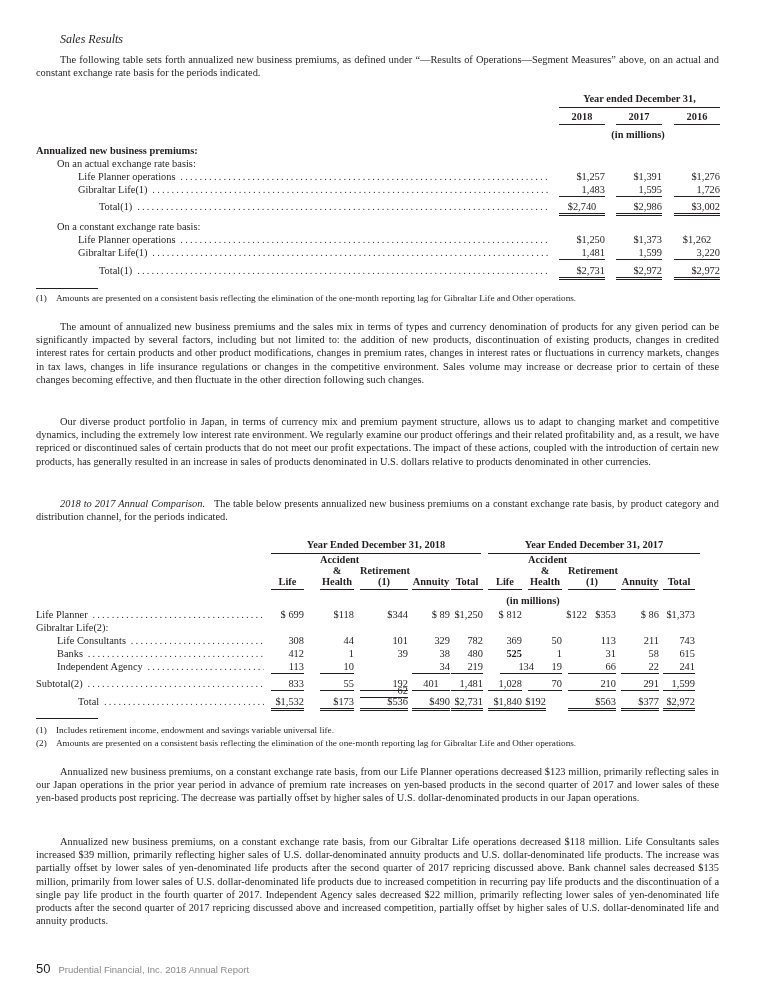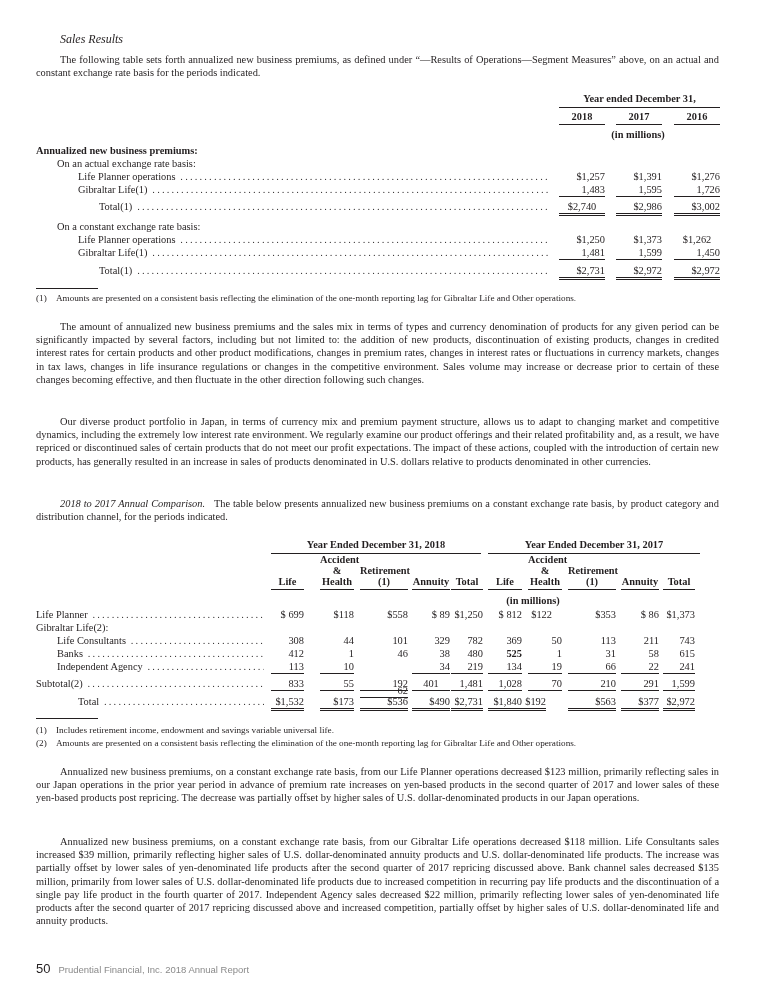--- a/index.html
+++ b/index.html
@@ -88,21 +88,21 @@
   <div class="t1-row" style="top:141px;">
     <span class="lbl" style="left:42px; width:470px;"><span>Life Planner operations</span><span class="dots"> ..............................................................................................</span></span>
     <span class="v" style="left:523px;">$1,250</span>
     <span class="v" style="left:580px;">$1,373</span>
     <span class="v" style="left:638px;text-align:center;">$1,262</span>
   </div>
   <div class="t1-row" style="top:154px;">
     <span class="lbl" style="left:42px; width:470px;"><span>Gibraltar Life(1)</span><span class="dots"> ..............................................................................................</span></span>
     <span class="v ul" style="left:523px;">1,481</span>
     <span class="v ul" style="left:580px;">1,599</span>
-    <span class="v ul" style="left:638px;">1,450</span>
+    <span class="v ul" style="left:638px;">3,220</span>
   </div>
   <div class="t1-row" style="top:172px;">
     <span class="lbl" style="left:63px; width:449px;"><span>Total(1)</span><span class="dots"> ..............................................................................................</span></span>
     <span class="v dul" style="left:523px;">$2,731</span>
     <span class="v dul" style="left:580px;">$2,972</span>
     <span class="v dul" style="left:638px;">$2,972</span>
   </div>
 </div>
 
 <div class="rule-short" style="top:288px;"></div>
@@ -168,25 +168,25 @@
         <div style="height: 11px;">Total</div>
       </div>
     </div>
   <div class="t2-unit">(in millions)</div>
 
   <div id="t2-rows">
       <div class="t2-row" style="top: 70px;">
         <span class="lbl" style="left: 0px; width: 228px;"><span>Life Planner</span><span style="letter-spacing: 2.2px;"> ..................................................................</span></span>
         <span class="v " style="left: 235px; width: 33px;">$ 699</span>
         <span class="v " style="left: 284px; width: 34px;">$118</span>
-        <span class="v " style="left: 324px; width: 48px;">$558</span>
+        <span class="v " style="left: 324px; width: 48px;">$344</span>
         <span class="v " style="left: 376px; width: 38px;">$ 89</span>
         <span class="v " style="left: 415px; width: 32px;">$1,250</span>
         <span class="v " style="left: 452px; width: 34px;">$ 812</span>
-        <span class="v " style="left: 482px; width: 34px;">$122</span>
+        <span class="v " style="left: 517px; width: 34px;">$122</span>
         <span class="v " style="left: 532px; width: 48px;">$353</span>
         <span class="v " style="left: 585px; width: 38px;">$ 86</span>
         <span class="v " style="left: 627px; width: 32px;">$1,373</span>
       </div>
       <div class="t2-row" style="top: 83px;">
         <span class="lbl" style="left: 0px; width: 228px;"><span>Gibraltar Life(2):</span></span>
       </div>
       <div class="t2-row" style="top: 96px;">
         <span class="lbl" style="left: 21px; width: 207px;"><span>Life Consultants</span><span style="letter-spacing: 2.2px;"> ..................................................................</span></span>
         <span class="v " style="left: 235px; width: 33px;">308</span>
@@ -197,37 +197,37 @@
         <span class="v " style="left: 452px; width: 34px;">369</span>
         <span class="v " style="left: 492px; width: 34px;">50</span>
         <span class="v " style="left: 532px; width: 48px;">113</span>
         <span class="v " style="left: 585px; width: 38px;">211</span>
         <span class="v " style="left: 627px; width: 32px;">743</span>
       </div>
       <div class="t2-row" style="top: 109px;">
         <span class="lbl" style="left: 21px; width: 207px;"><span>Banks</span><span style="letter-spacing: 2.2px;"> ..................................................................</span></span>
         <span class="v " style="left: 235px; width: 33px;">412</span>
         <span class="v " style="left: 284px; width: 34px;">1</span>
-        <span class="v " style="left: 324px; width: 48px;">46</span>
+        <span class="v " style="left: 324px; width: 48px;">39</span>
         <span class="v " style="left: 376px; width: 38px;">38</span>
         <span class="v " style="left: 415px; width: 32px; text-align: right;">480</span>
         <span class="v " style="left: 452px; width: 34px; font-weight: bold;">525</span>
         <span class="v " style="left: 492px; width: 34px;">1</span>
         <span class="v " style="left: 532px; width: 48px;">31</span>
         <span class="v " style="left: 585px; width: 38px;">58</span>
         <span class="v " style="left: 627px; width: 32px;">615</span>
       </div>
       <div class="t2-row" style="top: 122px;">
         <span class="lbl" style="left: 21px; width: 207px;"><span>Independent Agency</span><span style="letter-spacing: 2.2px;"> ..................................................................</span></span>
         <span class="v ul" style="left: 235px; width: 33px;">113</span>
         <span class="v ul" style="left: 284px; width: 34px;">10</span>
         <span class="v ul" style="left: 324px; width: 48px; margin-top: 24px;">62</span>
         <span class="v ul" style="left: 376px; width: 38px;">34</span>
         <span class="v ul" style="left: 415px; width: 32px;">219</span>
-        <span class="v ul" style="left: 452px; width: 34px;">134</span>
+        <span class="v ul" style="left: 464px; width: 34px;">134</span>
         <span class="v ul" style="left: 492px; width: 34px;">19</span>
         <span class="v ul" style="left: 532px; width: 48px;">66</span>
         <span class="v ul" style="left: 585px; width: 38px;">22</span>
         <span class="v ul" style="left: 627px; width: 32px;">241</span>
       </div>
       <div class="t2-row" style="top: 139px;">
         <span class="lbl" style="left: 0px; width: 228px;"><span>Subtotal(2)</span><span style="letter-spacing: 2.2px;"> ..................................................................</span></span>
         <span class="v ul" style="left: 235px; width: 33px;">833</span>
         <span class="v ul" style="left: 284px; width: 34px;">55</span>
         <span class="v ul" style="left: 324px; width: 48px;">192</span>

